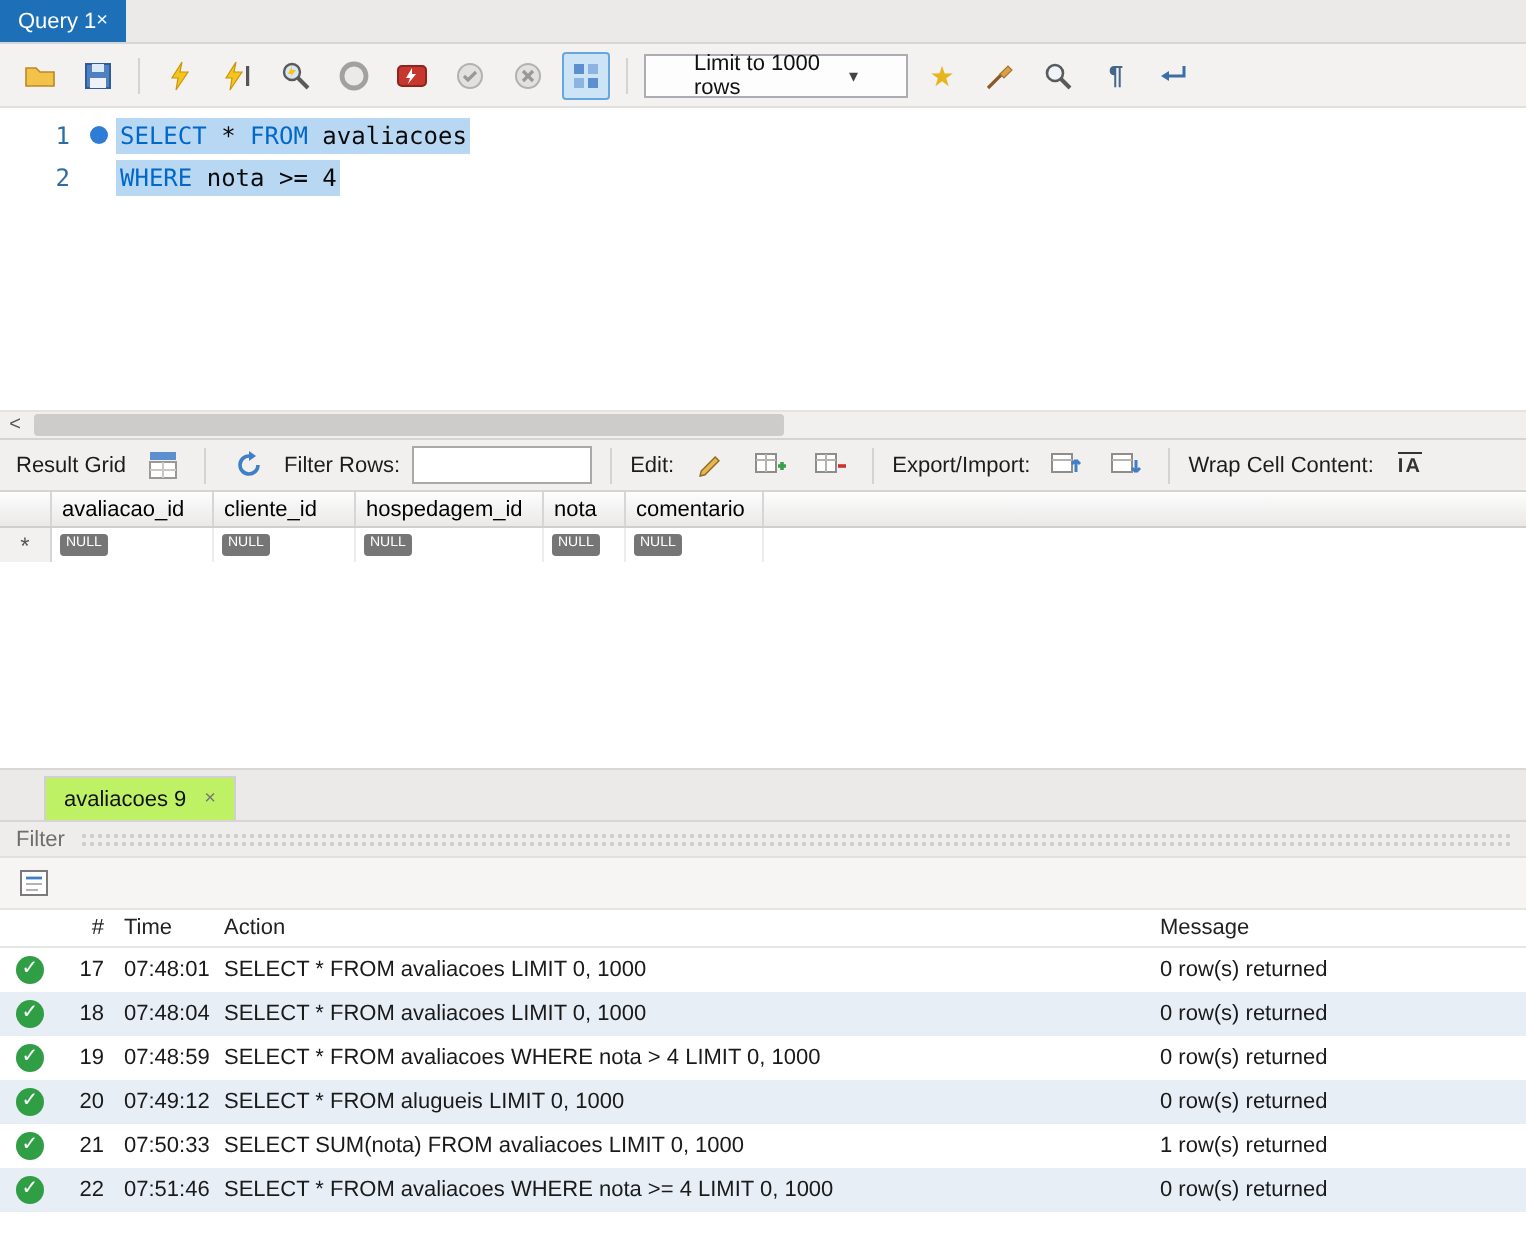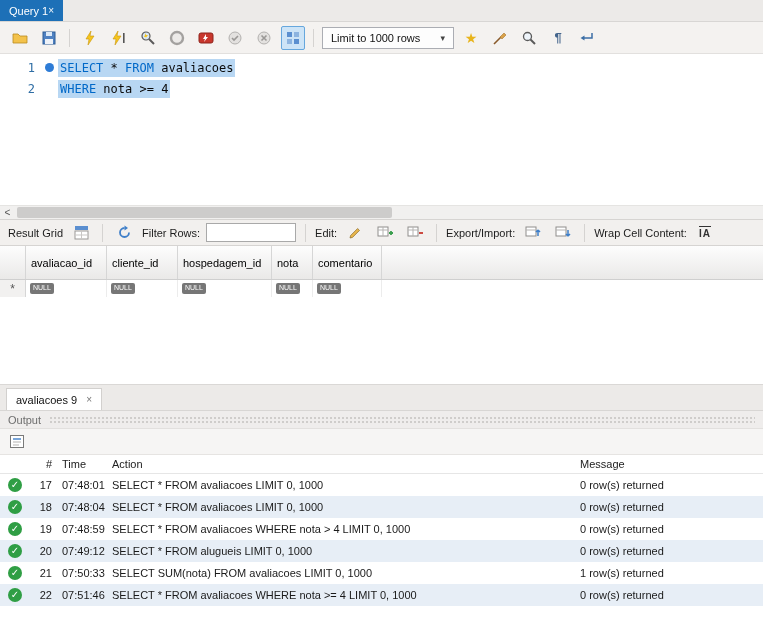--- a/index.html
+++ b/index.html
@@ -10,21 +10,21 @@
   
   .doc-tabbar{height:22px;background:#eceae8;display:flex;align-items:stretch;border-bottom:1px solid #d8d6d4;}
   .doc-tab{background:var(--accent,#1d70b7);color:#fff;display:flex;align-items:center;gap:0;padding:0 9px;font-size:11px;}
   .doc-tab .close{font-size:10px;opacity:.95;}
 
   
   .toolbar{height:32px;background:#f4f2f0;display:flex;align-items:center;padding:0 8px;gap:5px;border-bottom:1px solid #e2e0de;}
   .tbtn{width:24px;height:24px;display:flex;align-items:center;justify-content:center;border:1px solid transparent;border-radius:2px;}
   .tbtn.pressed{background:#cde4f7;border-color:#66a7dd;}
   .tsep{width:1px;height:18px;background:#d5d3d1;margin:0 3px;}
-  .combo{height:22px;background:#fdfdfd;border:1px solid #abadb3;display:flex;align-items:center;justify-content:space-between;padding:0 8px;width:132px;font-size:11px;color:#111;}
+  .combo{height:22px;background:#fdfdfd;border:1px solid #abadb3;display:flex;align-items:center;justify-content:space-between;padding:0 24px;width:132px;font-size:11px;color:#111;}
   .combo .arr{color:#444;font-size:9px;margin-left:8px;}
   .glyph{font-size:13px;line-height:1;}
   .star{color:#e8b41c;font-size:14px;}
   .pilcrow{color:#44658c;font-weight:bold;font-size:13px;}
 
   
   .editor{flex:0 0 151px;background:#fff;padding-top:3px;font-family:"DejaVu Sans Mono","Liberation Mono",monospace;font-size:12px;overflow:hidden;}
   .editor-line{display:flex;height:21px;align-items:center;}
   .gutter{width:40px;text-align:right;color:#2e6da4;padding-right:5px;font-size:12px;}
   .marker{width:18px;display:flex;align-items:center;justify-content:center;}
@@ -40,32 +40,32 @@
   .hscroll .track{flex:1;height:100%;position:relative;}
   .hscroll .thumb{position:absolute;left:2px;top:1px;height:11px;width:375px;background:#cdcccb;border-radius:2px;}
 
   
   .rtoolbar{height:27px;background:#f2f0ee;border-top:1px solid #d6d4d2;border-bottom:1px solid #d6d4d2;display:flex;align-items:center;padding:0 8px;gap:6px;font-size:11px;color:#1c1c1c;white-space:nowrap;}
   .filter-input{width:90px;height:19px;border:1px solid #a9a9a9;background:#fff;font-size:11px;padding:0 3px;font-family:"Liberation Sans",sans-serif;}
   .wrap-glyph{display:inline-block;border-top:1px solid #333;font-size:10px;letter-spacing:1px;color:#333;padding-top:1px;font-weight:bold;}
 
   
   .grid-area{flex:0 0 139px;background:#fff;overflow:hidden;border-bottom:1px solid #dad8d6;}
-  .grid-header{display:flex;height:34px;background:linear-gradient(#fdfdfd,#eaE9e8);border-bottom:1px solid #cfcfcf;}
+  .grid-header{display:flex;height:18px;background:linear-gradient(#fdfdfd,#eaE9e8);border-bottom:1px solid #cfcfcf;}
   .gh-cell{border-right:1px solid #d6d6d6;display:flex;align-items:center;padding:0 5px;font-size:11px;color:#000;overflow:hidden;}
   .sel-col{width:26px;justify-content:center;padding:0;}
   .c0{width:81px}.c1{width:71px}.c2{width:94px}.c3{width:41px}.c4{width:69px}
   .grid-row{display:flex;height:17px;background:#fff;}
   .g-cell{border-right:1px solid #ececec;display:flex;align-items:center;padding:0 4px;}
   .new-row-cell{background:#f2f1f0;border-right:1px solid #d6d6d6;color:#555;font-size:12px;justify-content:center;}
   .null-badge{background:var(--null-badge,#767676);color:#fff;font-size:7px;padding:1px 3px;border-radius:2px;line-height:1.2;}
 
   
   .rtabbar{height:26px;background:#eceae8;display:flex;align-items:flex-end;padding-left:6px;border-bottom:1px solid #d8d6d4;}
-  .rtab{height:22px;background:#ffffff;border:1px solid #d2d0ce;border-bottom:none;display:flex;align-items:center;gap:9px;padding:0 9px;font-size:11px;color:#111;}
+  .rtab{height:22px;background:#bef264;border:1px solid #d2d0ce;border-bottom:none;display:flex;align-items:center;gap:9px;padding:0 9px;font-size:11px;color:#111;margin-left:16px;}
   .rtab .close{color:#777;font-size:10px;}
 
   
   .output-hdr{height:18px;background:#efedec;display:flex;align-items:center;padding:0 8px;color:#6e6e6e;gap:8px;border-bottom:1px solid #e2e0de;font-size:11px;}
   .dots{flex:1;height:8px;background-image:radial-gradient(#cfcdcb 1px,transparent 1.2px);background-size:4px 4px;}
   .action-row{height:26px;background:#f6f5f4;display:flex;align-items:center;padding:0 9px;gap:9px;border-bottom:1px solid #e6e4e2;}
   .action-combo{display:flex;align-items:center;gap:26px;padding:2px 6px;font-size:11px;color:#111;margin-top:39px;}
   .action-combo .arr{font-size:9px;color:#444;}
 
   
@@ -305,21 +305,21 @@
   </div>
 
   <div class="rtabbar">
     <div class="rtab">
       <span>avaliacoes 9</span>
       <span class="close">×</span>
     </div>
   </div>
 
   <div class="output-hdr">
-    <span>Output</span>
+    <span>Filter</span>
     <span class="dots"></span>
   </div>
 
   <div class="action-row">
     <svg width="16" height="15">
         <rect x="1.5" y="1.5" width="13" height="12" fill="#fff" stroke="#7a7a7a"></rect>
         <line x1="4" y1="5" x2="12" y2="5" stroke="#3f7fc9" stroke-width="1.4"></line>
         <line x1="4" y1="8" x2="12" y2="8" stroke="#b5b3b1"></line>
         <line x1="4" y1="11" x2="10" y2="11" stroke="#b5b3b1"></line>
       </svg>

